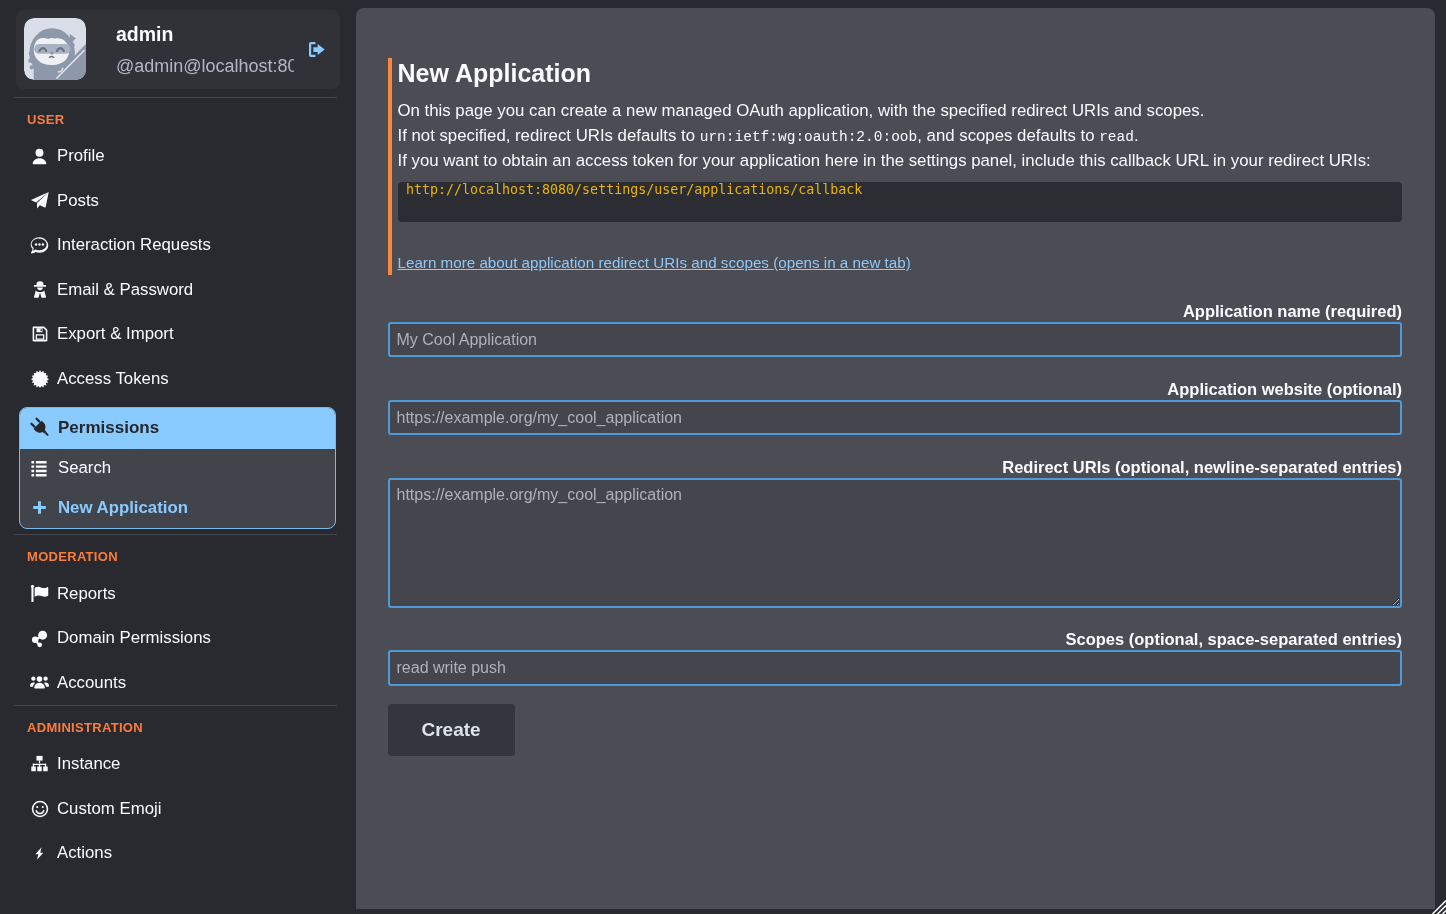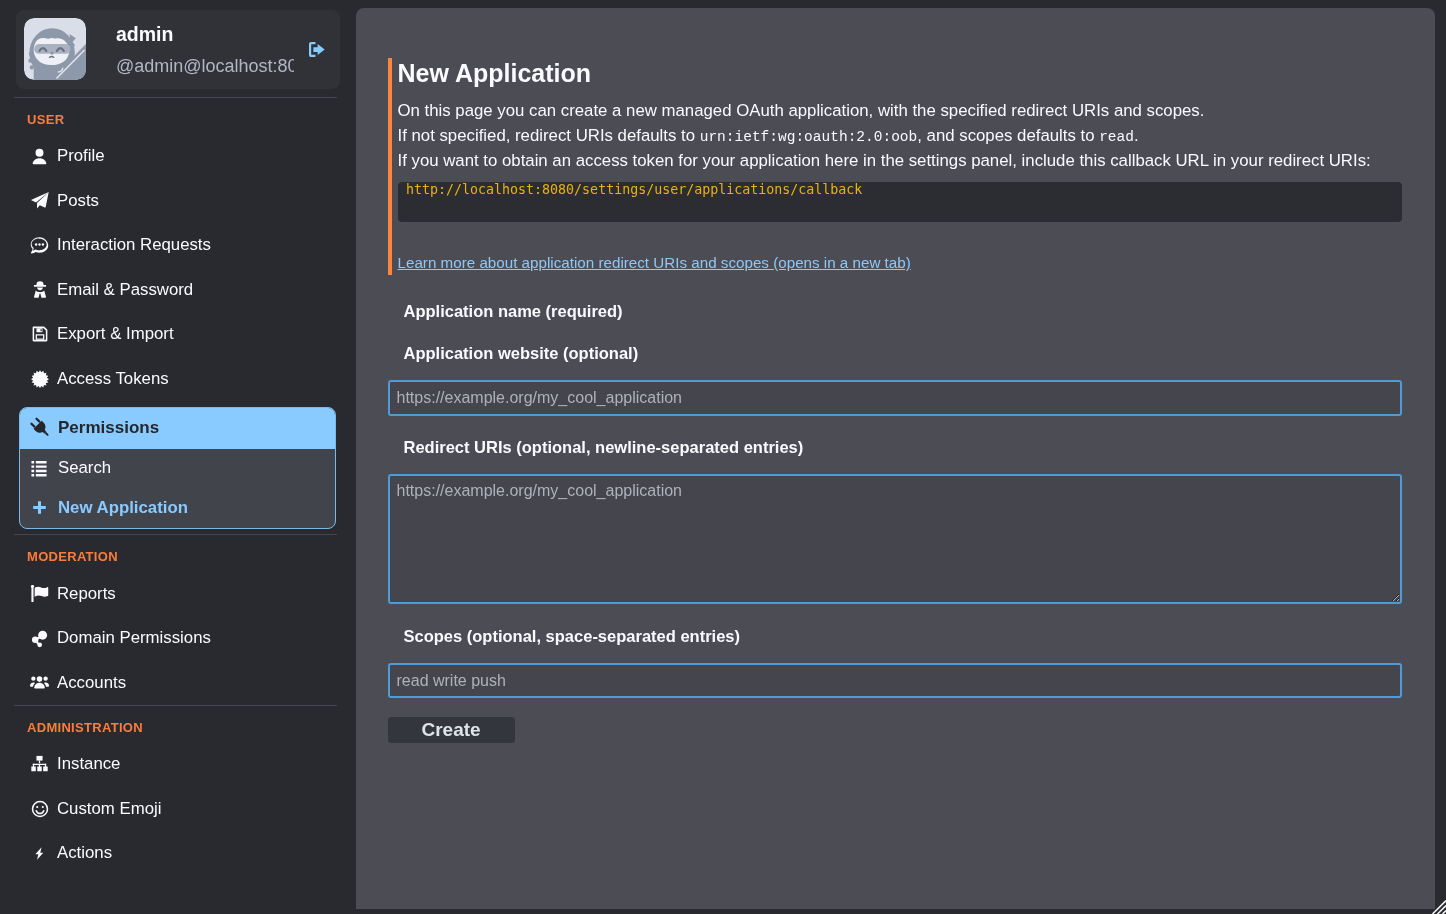--- a/index.html
+++ b/index.html
@@ -62,33 +62,33 @@
   font-family:"Liberation Mono", monospace; font-size:13.3px; color:#eab308;
 }
 .learn-link {
   display:inline-block; margin-top:32px;
   color:#8ec8f7; font-size:15.2px; line-height:17px;
   text-decoration:underline; cursor:pointer;
 }
 .appform { margin-top:25px; }
 .form-field:last-of-type { margin-bottom:0; }
 .form-field { margin-bottom:20.5px; }
-.form-field label { display:block; font-size:16.5px; font-weight:700; color:#fafaff; line-height:22px; margin:16px; }
+.form-field label { display:block; font-size:16.5px; font-weight:700; color:#fafaff; line-height:22px; margin:0;text-align:right; }
 .form-field input, .form-field textarea {
   display:block; width:1014.4px; background:#45464d; border:2px solid #4f9bd8;
   border-radius:3px; color:#fafaff; font-size:16px;
   font-family:"Liberation Sans", sans-serif; padding:0 7px; outline:none;
 }
 .form-field input { height:35.5px; }
 .form-field textarea { height:130px; padding-top:6px; resize:vertical; }
 .form-field input::placeholder, .form-field textarea::placeholder { color:#aeb1bc; opacity:1; }
 .create-btn {
   margin-top:18.5px; display:inline-block; background:#33363c; color:#dfe3ea;
   border:0; border-radius:3.5px; font-family:"Liberation Sans", sans-serif;
-  font-size:19px; font-weight:700; padding:0 34px; height:26px;
+  font-size:19px; font-weight:700; padding:0 34px; height:52px;
   cursor:pointer;
 }
 
 .resize-grip { position:absolute; right:0; bottom:0; width:15px; height:15px; }
 </style>
 </head>
 <body>
 
 <div class="sidebar">
   <div class="user-card">
@@ -300,20 +300,21 @@
       <span>On this page you can create a new managed OAuth application, with the specified redirect URIs and scopes.</span><br>
       <span>If not specified, redirect URIs defaults to </span><code>urn:ietf:wg:oauth:2.0:oob</code><span>, and scopes defaults to </span><code>read</code><span>.</span><br>
       <span>If you want to obtain an access token for your application here in the settings panel, include this callback URL in your redirect URIs:</span>
     </p>
     <pre class="callback-pre"><code>http://localhost:8080/settings/user/applications/callback</code></pre>
     <a class="learn-link">Learn more about application redirect URIs and scopes (opens in a new tab)</a>
   </section>
   <form class="appform">
     <div class="form-field">
       <label>Application name (required)</label>
+      <input type="text" placeholder="My Cool Application" style="">
     </div>
     <div class="form-field">
       <label>Application website (optional)</label>
       <input type="text" placeholder="https://example.org/my_cool_application" style="">
     </div>
     <div class="form-field">
       <label>Redirect URIs (optional, newline-separated entries)</label>
       <textarea placeholder="https://example.org/my_cool_application" style=""></textarea>
     </div>
     <div class="form-field">

